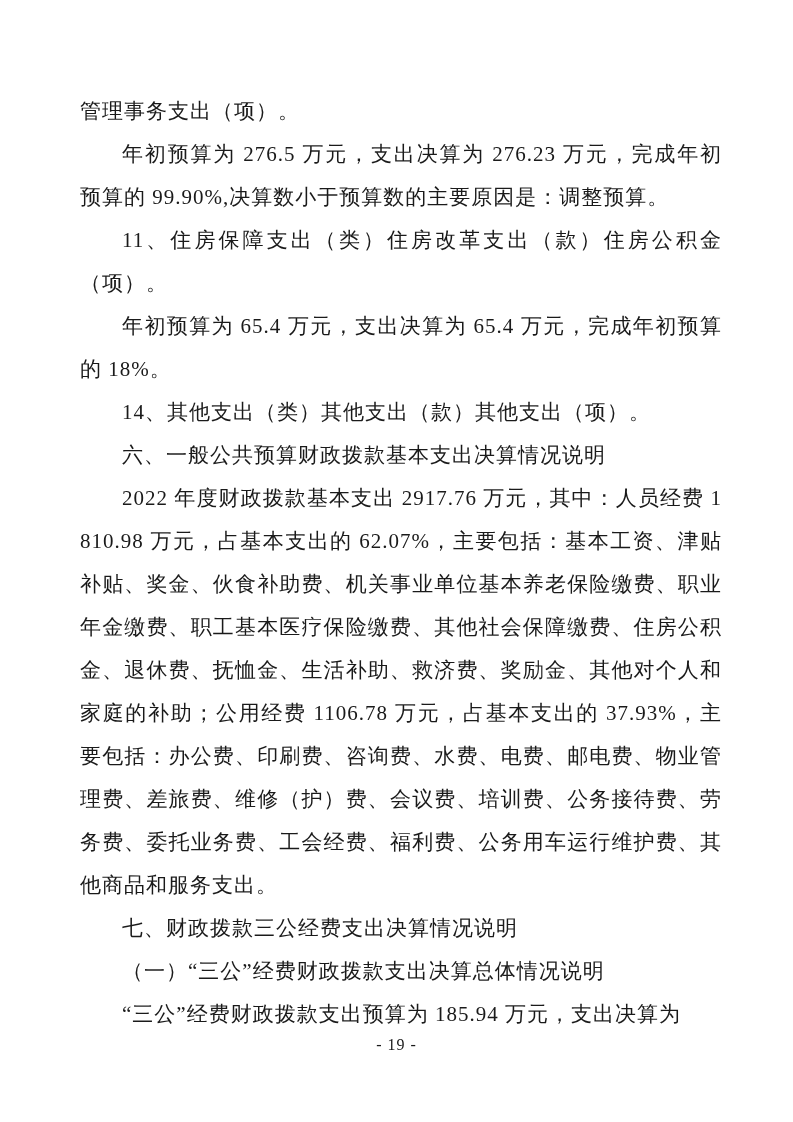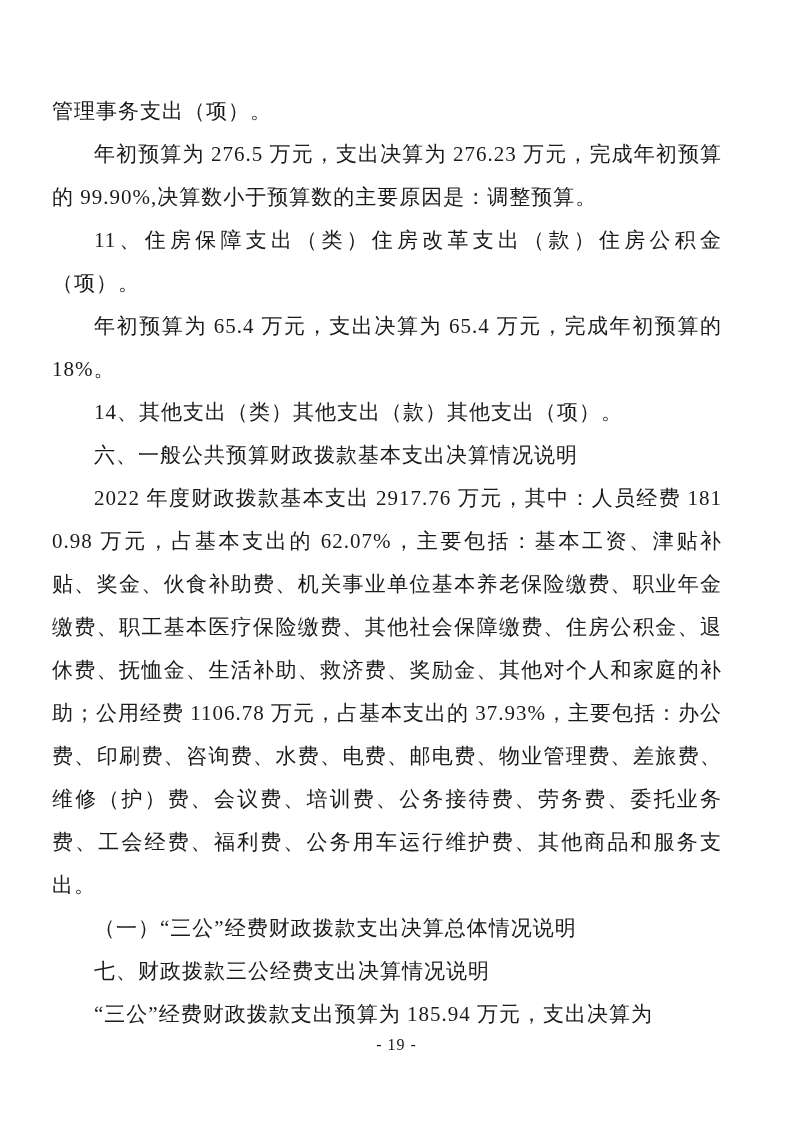--- a/index.html
+++ b/index.html
@@ -12,21 +12,21 @@
     height: 1122px;
     position: relative;
     overflow: hidden;
     font-family: "Liberation Serif", "DejaVu Serif", serif;
     color: #1a1a1a;
   }
   .page {
     box-sizing: border-box;
     width: 793px;
     height: 1122px;
-    padding: 90px 71px 0 52px;
+    padding: 90px 71px 0 80px;
     position: relative;
     background: #ffffff;
   }
   .content {
     width: 100%;
   }
   .para {
     margin: 0;
     font-size: 21px;
     line-height: 43px;
@@ -57,18 +57,18 @@
 
 <div class="page">
   <div class="content">
       <p class="para no-indent">管理事务支出（项）。</p>
       <p class="para">年初预算为 276.5 万元，支出决算为 276.23 万元，完成年初预算的 99.90%,决算数小于预算数的主要原因是：调整预算。</p>
       <p class="para">11、住房保障支出（类）住房改革支出（款）住房公积金（项）。</p>
       <p class="para">年初预算为 65.4 万元，支出决算为 65.4 万元，完成年初预算的 18%。</p>
       <p class="para">14、其他支出（类）其他支出（款）其他支出（项）。</p>
       <p class="para bold">六、一般公共预算财政拨款基本支出决算情况说明</p>
       <p class="para">2022 年度财政拨款基本支出 2917.76 万元，其中：人员经费 1810.98 万元，占基本支出的 62.07%，主要包括：基本工资、津贴补贴、奖金、伙食补助费、机关事业单位基本养老保险缴费、职业年金缴费、职工基本医疗保险缴费、其他社会保障缴费、住房公积金、退休费、抚恤金、生活补助、救济费、奖励金、其他对个人和家庭的补助；公用经费 1106.78 万元，占基本支出的 37.93%，主要包括：办公费、印刷费、咨询费、水费、电费、邮电费、物业管理费、差旅费、维修（护）费、会议费、培训费、公务接待费、劳务费、委托业务费、工会经费、福利费、公务用车运行维护费、其他商品和服务支出。</p>
+      <p class="para bold">七、财政拨款三公经费支出决算情况说明</p>
       <p class="para">（一）“三公”经费财政拨款支出决算总体情况说明</p>
-      <p class="para bold">七、财政拨款三公经费支出决算情况说明</p>
       <p class="para">“三公”经费财政拨款支出预算为 185.94 万元，支出决算为</p>
     </div>
   <div class="footer">- 19 -</div>
 </div>
 
 </body></html>

